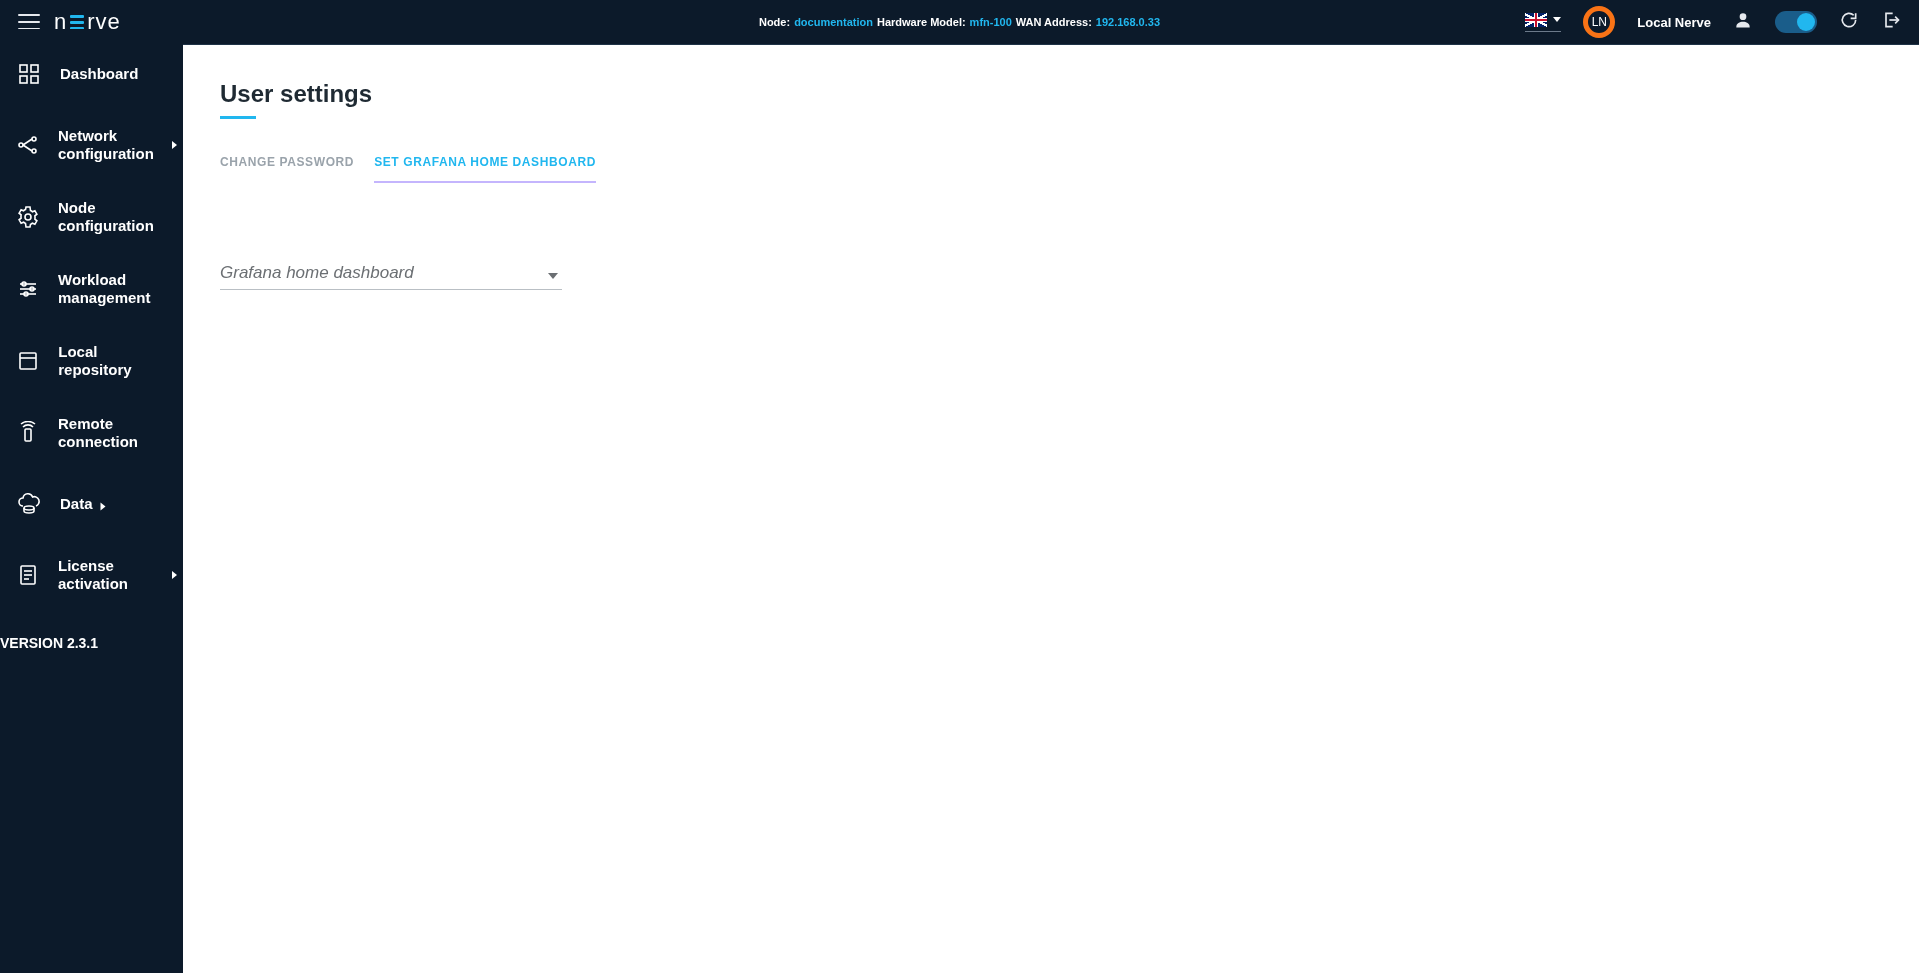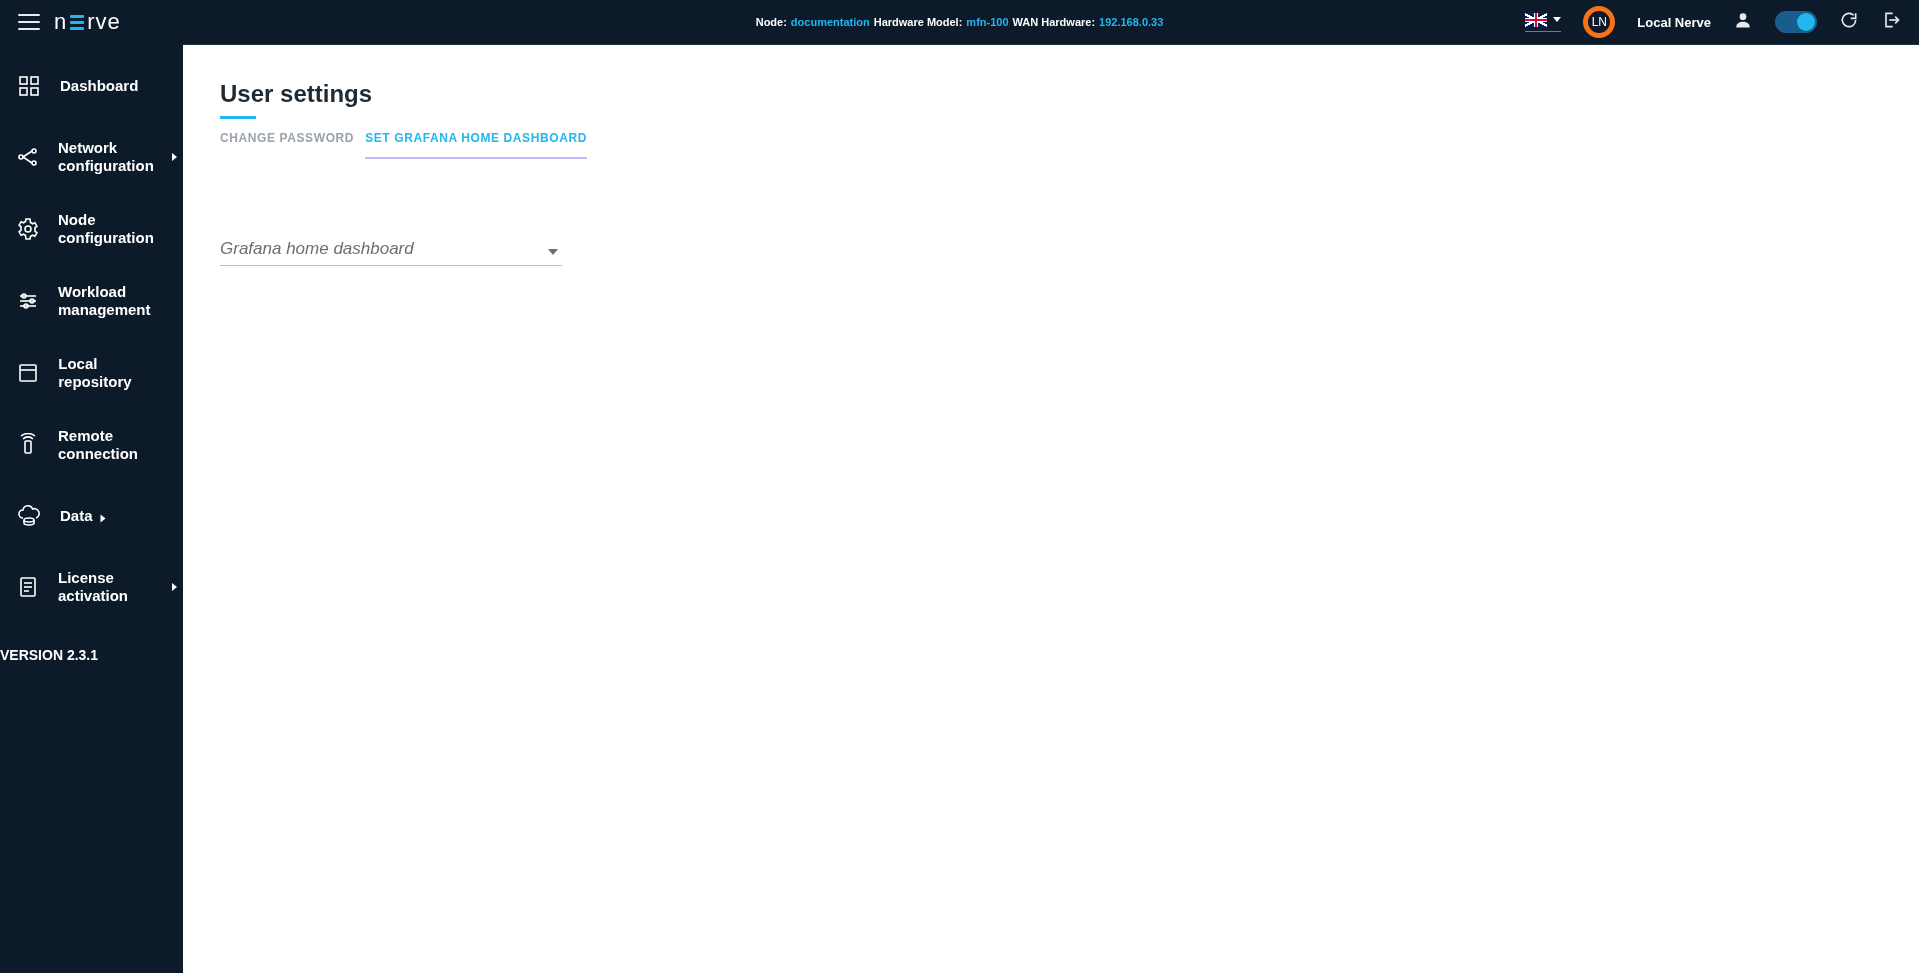--- a/index.html
+++ b/index.html
@@ -75,21 +75,21 @@
   .toggle::after {
     content:""; position:absolute; right:2px; top:2px;
     width:18px; height:18px; border-radius:50%;
     background:#21b7ef;
   }
   .refresh-icon svg, .logout-icon svg { width: 20px; height: 20px; stroke:#e6e9ee; fill:none; stroke-width:2; }
   .logout-icon svg { fill:none; }
 
   
   .sidebar {
-    position: absolute; left:0; top:41px; bottom:0;
+    position: absolute; left:0; top:29px; bottom:0;
     width: 183px;
     background: #0c1a2a;
     padding-top: 28px;
   }
   .nav { display:flex; flex-direction:column; gap: 36px; }
   .nav-item {
     display:flex; align-items:center; gap: 18px;
     padding: 0 16px; color:#fff; font-size:15px; font-weight:700;
     cursor:pointer; position:relative; min-height: 34px;
   }
@@ -110,21 +110,21 @@
   .main {
     position:absolute; left:184px; right:0; top:46px; bottom:0;
     background:#fff; color:#222; padding: 34px 36px; border-radius: 6px;
   }
   .page-title {
     font-size: 24px; font-weight: 700; color:#1f2a33;
   }
   .title-underline {
     width: 36px; height: 3px; background: #21b7ef; margin-top: 8px;
   }
-  .tabs { display:flex; gap: 11px; margin-top: 12px; }
+  .tabs { display:flex; gap: 20px; margin-top: 36px; }
   .tab {
     font-size: 12px; font-weight: 700; letter-spacing: 0.6px;
     padding-bottom: 12px; cursor:pointer; text-transform: uppercase;
     color:#9aa3ab;
   }
   .tab.active { color:#21b7ef; border-bottom: 2px solid #c4b5fd; }
 
   .field {
     margin-top: 80px;
     width: 342px; position:relative;
@@ -166,21 +166,21 @@
         </span>
       <span class="logo-n">rve</span>
     </div>
   </div>
 
   <div class="topbar-center">
     <span>Node:</span>
     <span class="val">documentation</span>
     <span>Hardware Model:</span>
     <span class="val">mfn-100</span>
-    <span>WAN Hardware:</span>
+    <span>WAN Address:</span>
     <span class="val">192.168.0.33</span>
   </div>
 
   <div class="topbar-right">
     <div class="lang">
       <div class="flag"></div>
       <span style="width:0;height:0;border-left:4px solid transparent;border-right:4px solid transparent;border-top:5px solid #fff;"></span>
     </div>
     <div class="avatar-circle">
       <span>LN</span>

